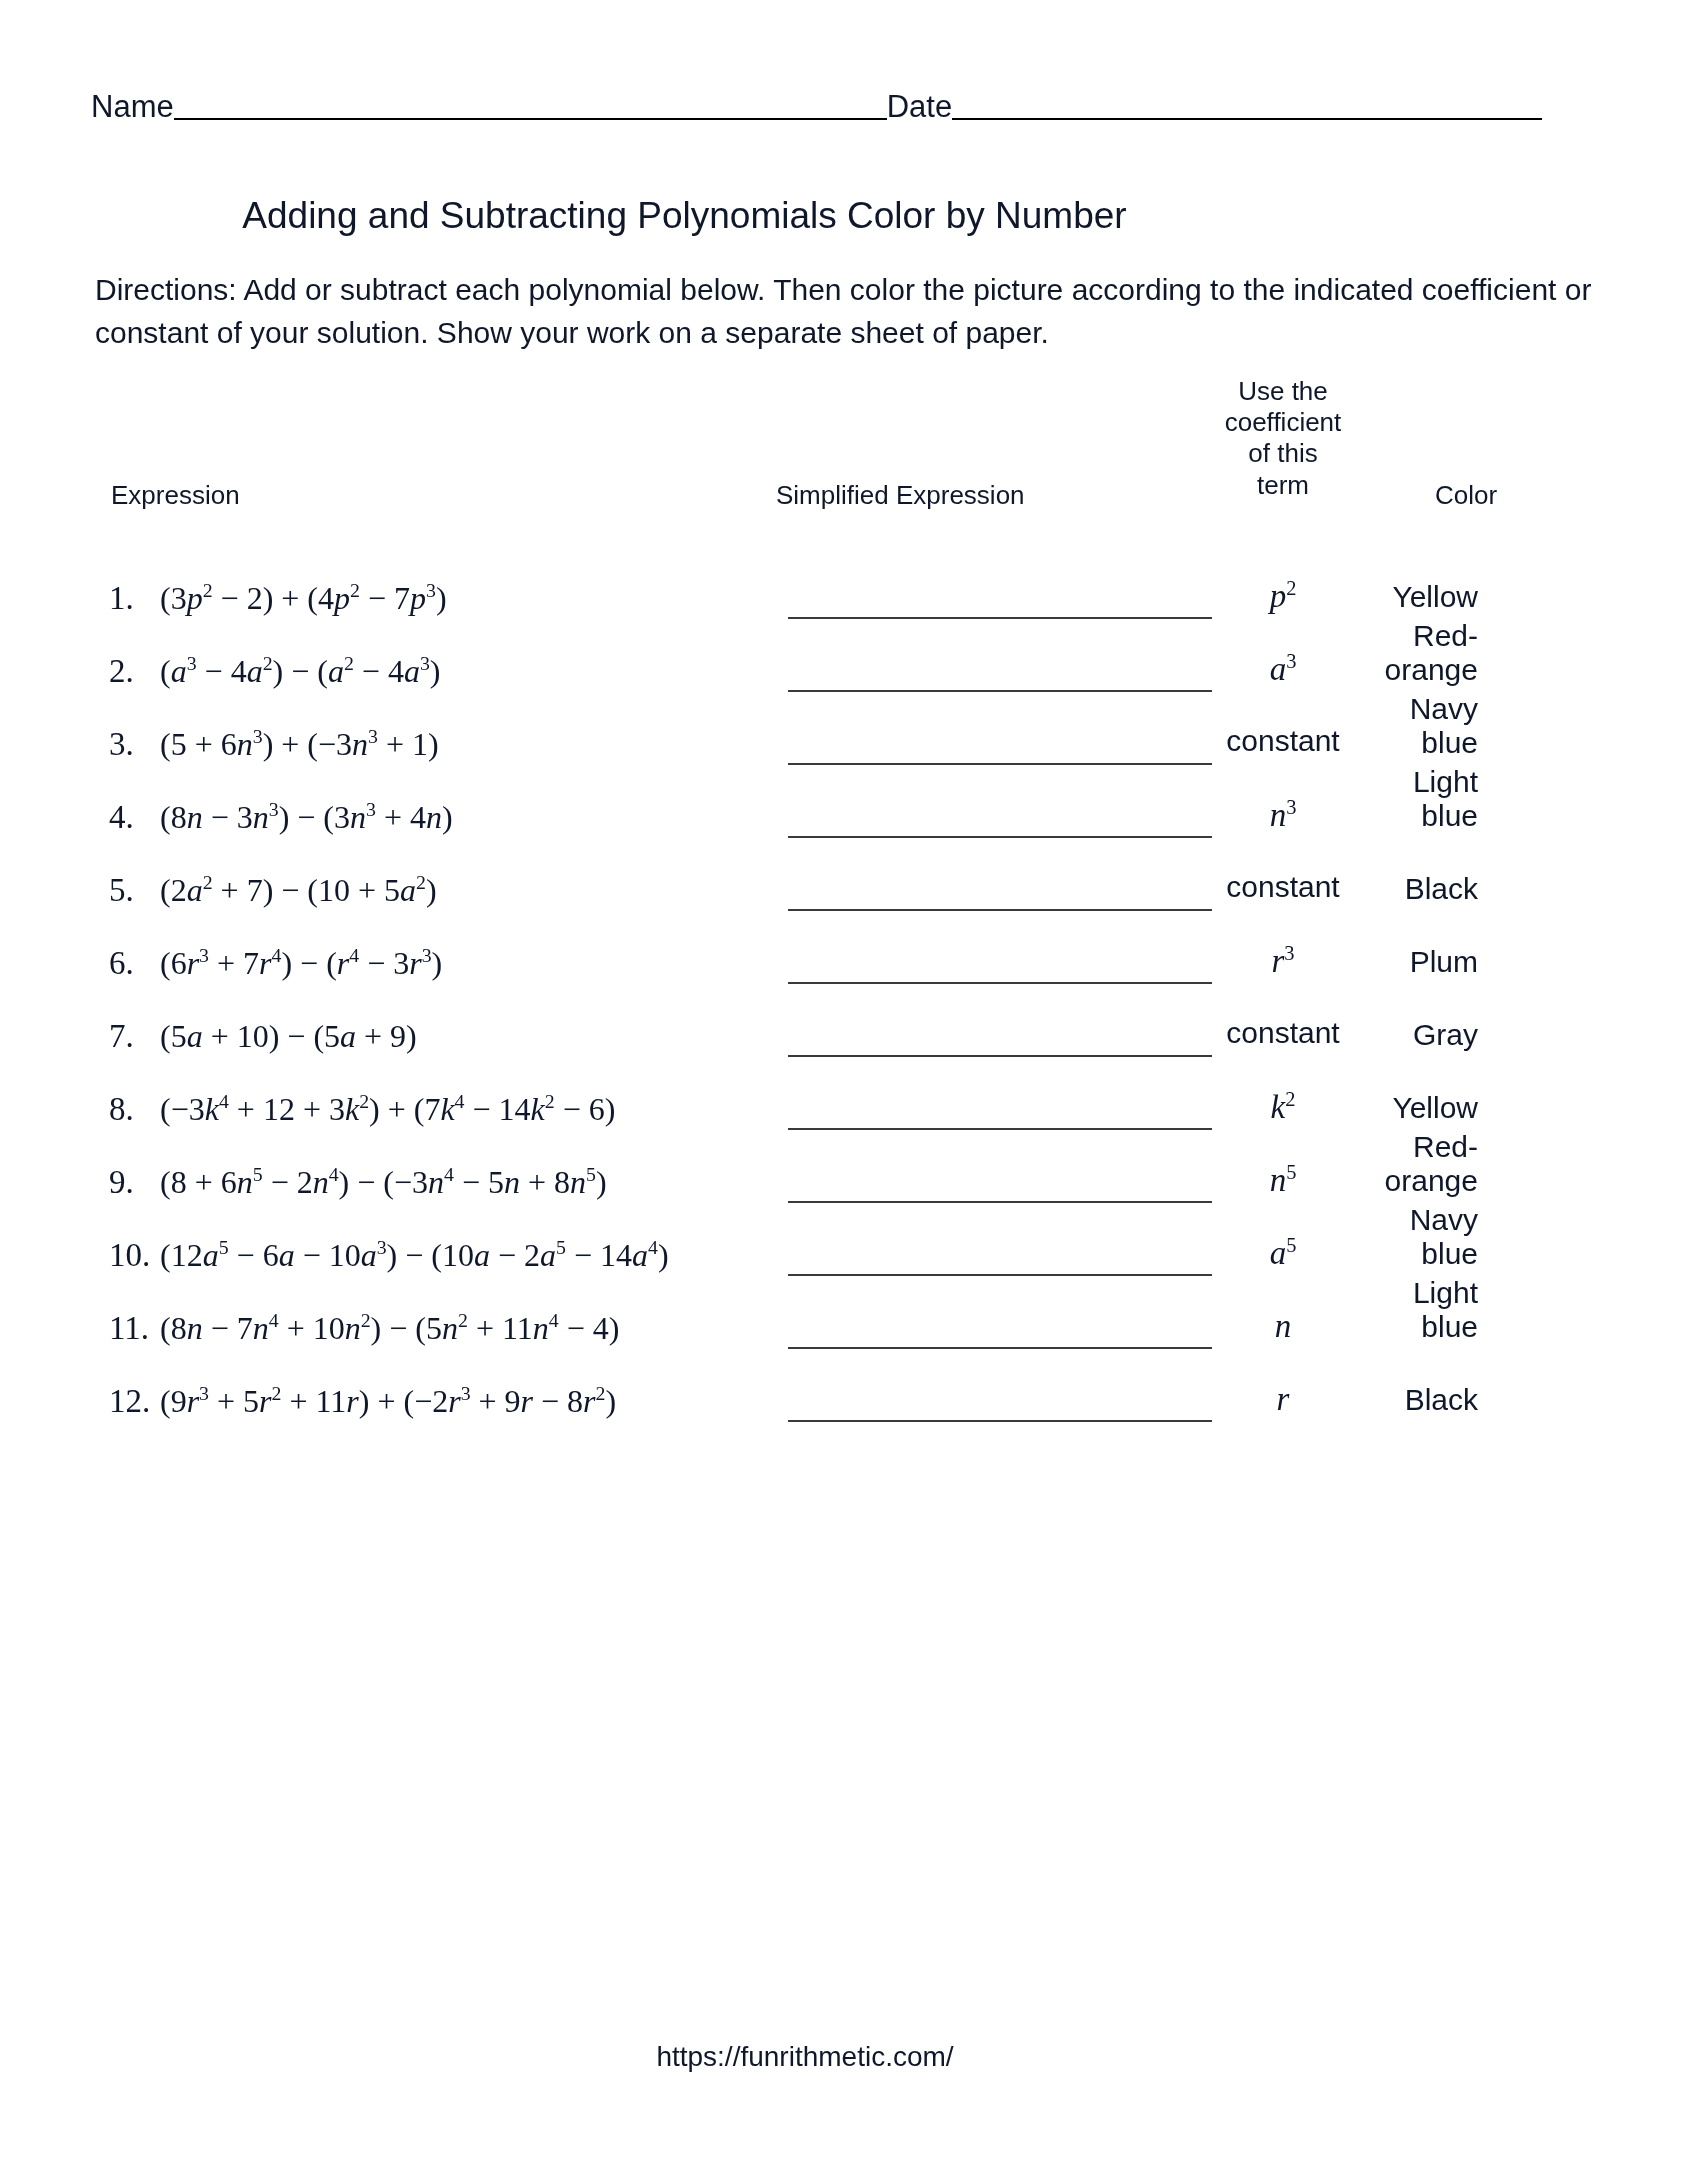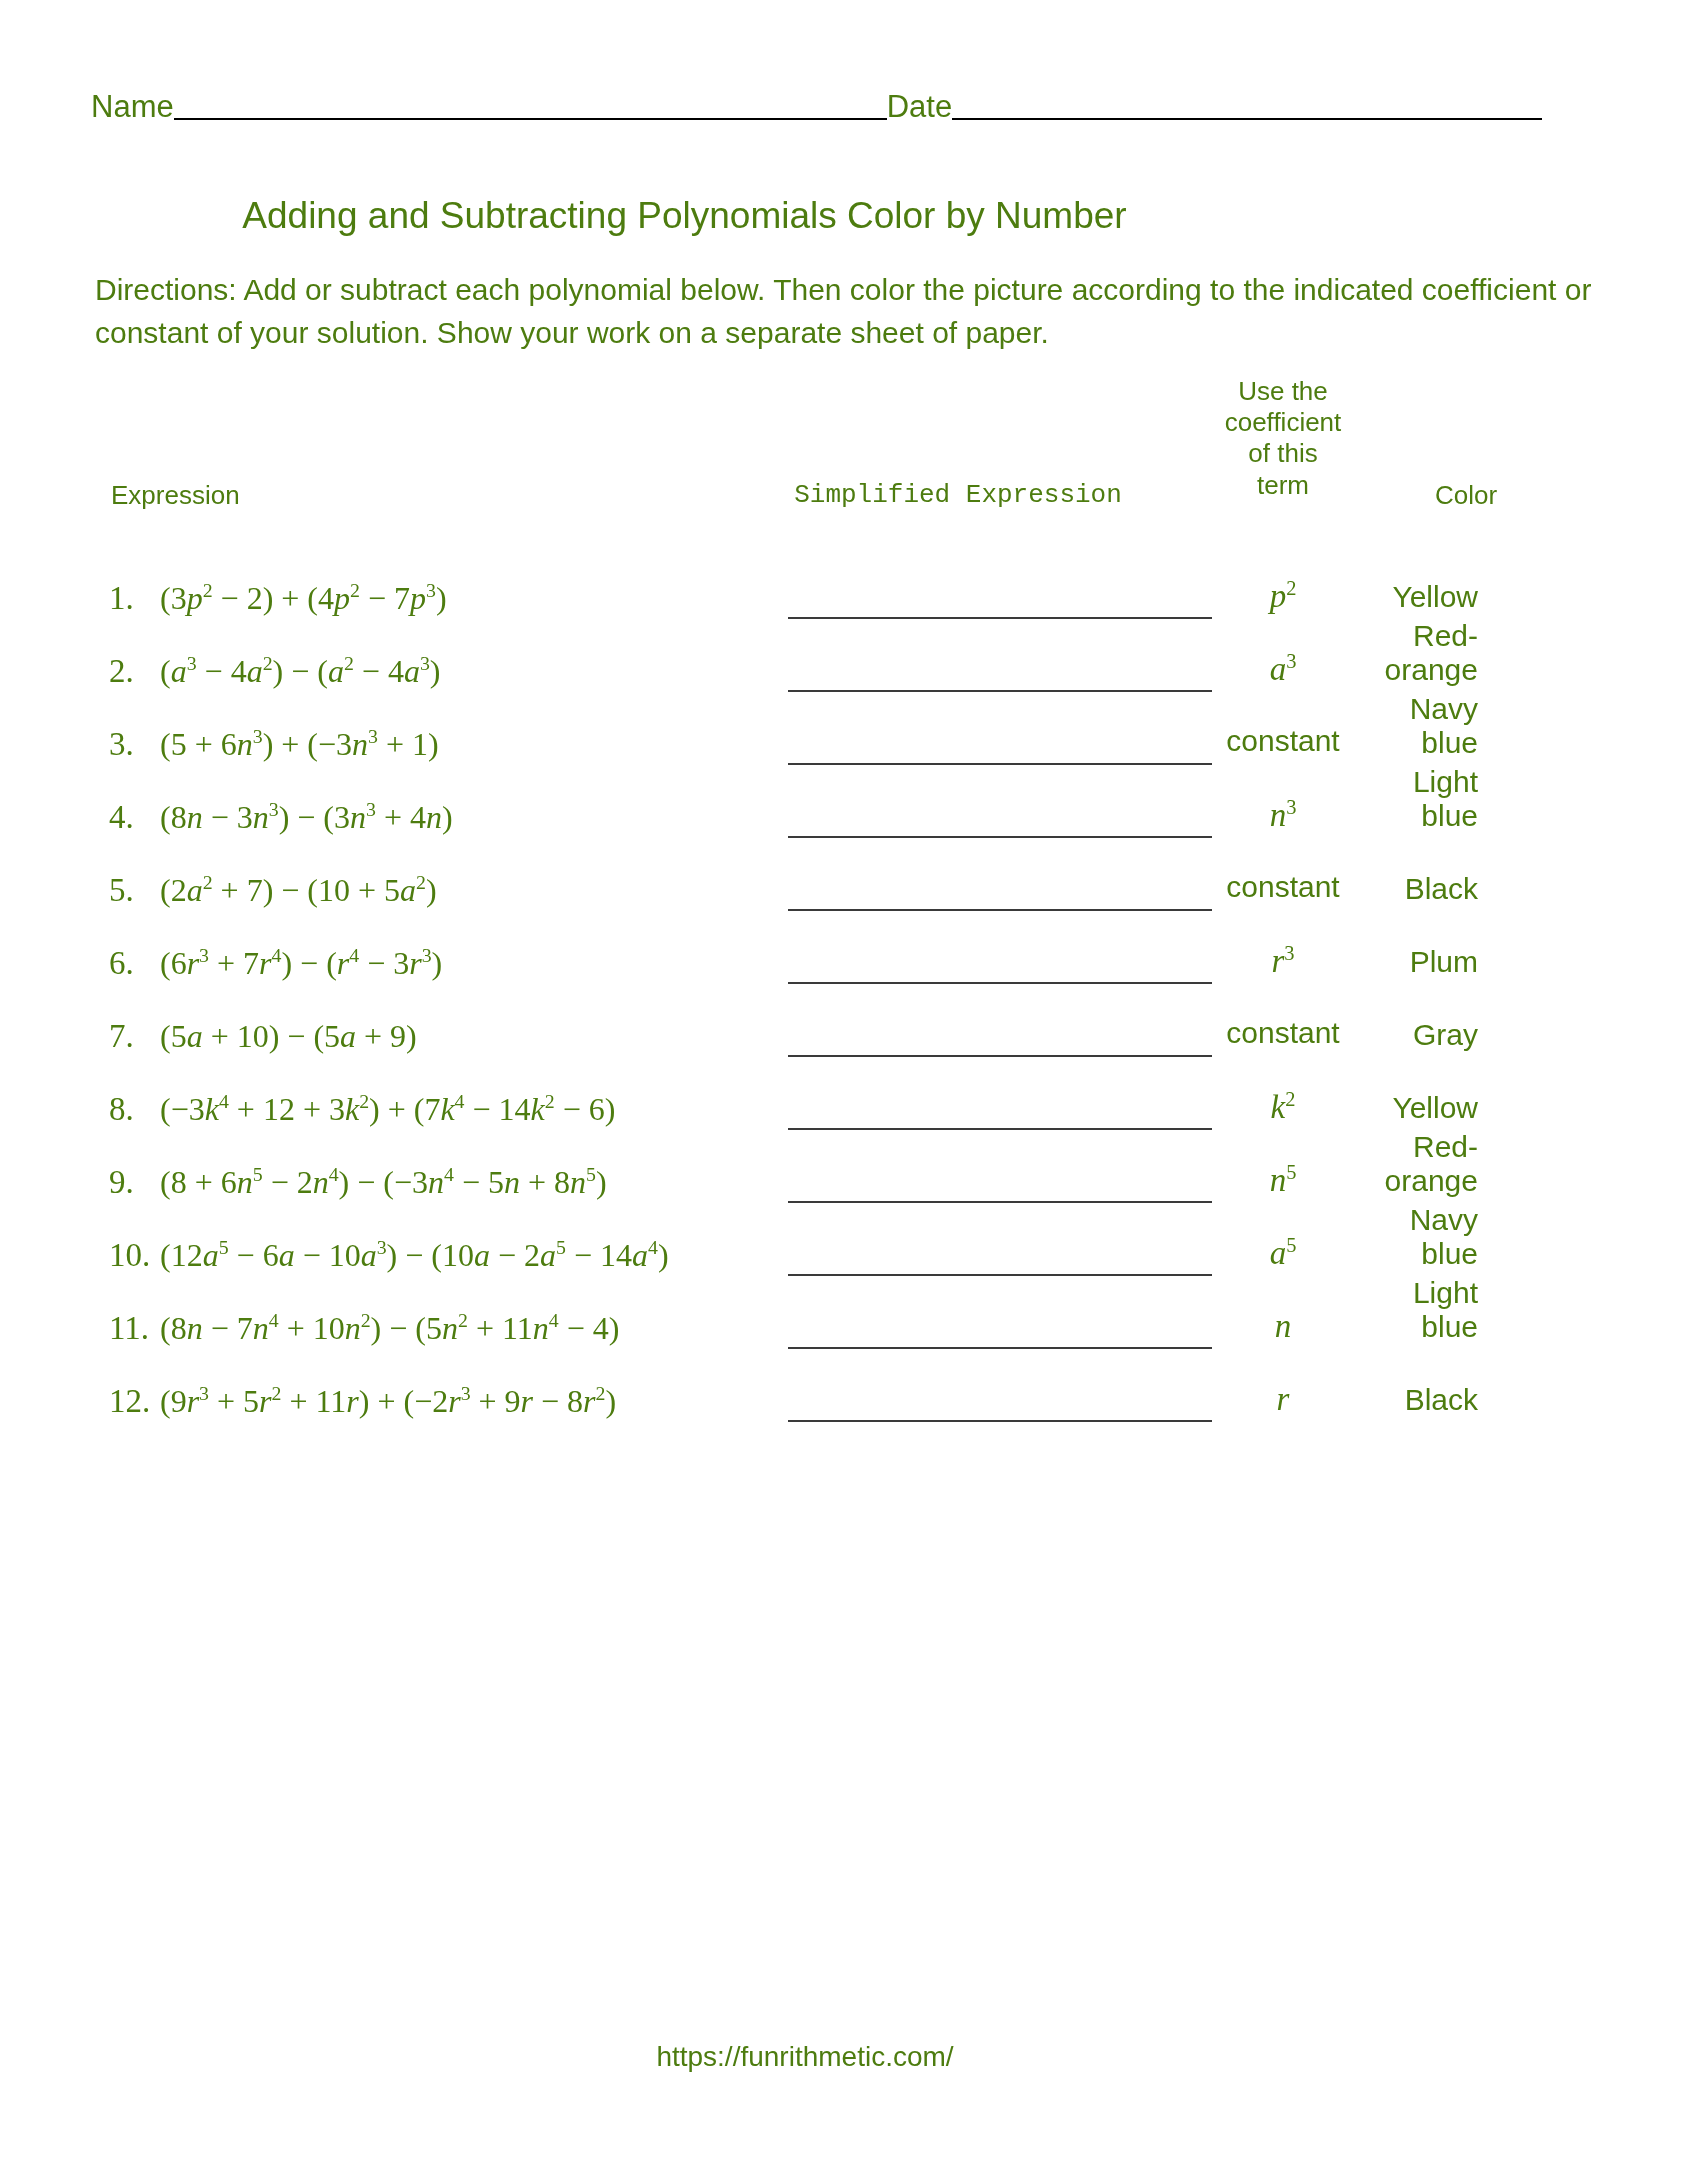--- a/index.html
+++ b/index.html
@@ -6,21 +6,21 @@
     margin: 0;
     padding: 0;
     background: #ffffff;
   }
   .page {
     position: relative;
     width: 1683px;
     height: 2178px;
     background: #ffffff;
     font-family: "Liberation Sans", sans-serif;
-    color: #4d7c0f;
+    color: #0f172a;
     overflow: hidden;
   }
 
   
   .namedate {
     position: absolute;
     left: 91px;
     top: 91px;
     width: 1501px;
     display: flex;
@@ -72,25 +72,24 @@
     font-size: 26px;
     line-height: 1.2;
     text-align: center;
   }
   .hdr-expression {
     left: 111px;
     top: 114px;
     text-align: right;
   }
   .hdr-simplified {
-    left: 740px;
+    left: 776px;
     top: 114px;
     width: 436px;
-    text-align: center;
-    font-family: Liberation Mono, monospace;
+    text-align: left;
   }
   .hdr-term {
     left: 1204px;
     top: 10px;
     width: 158px;
     text-align: center;
   }
   .hdr-color {
     left: 1382px;
     top: 114px;

